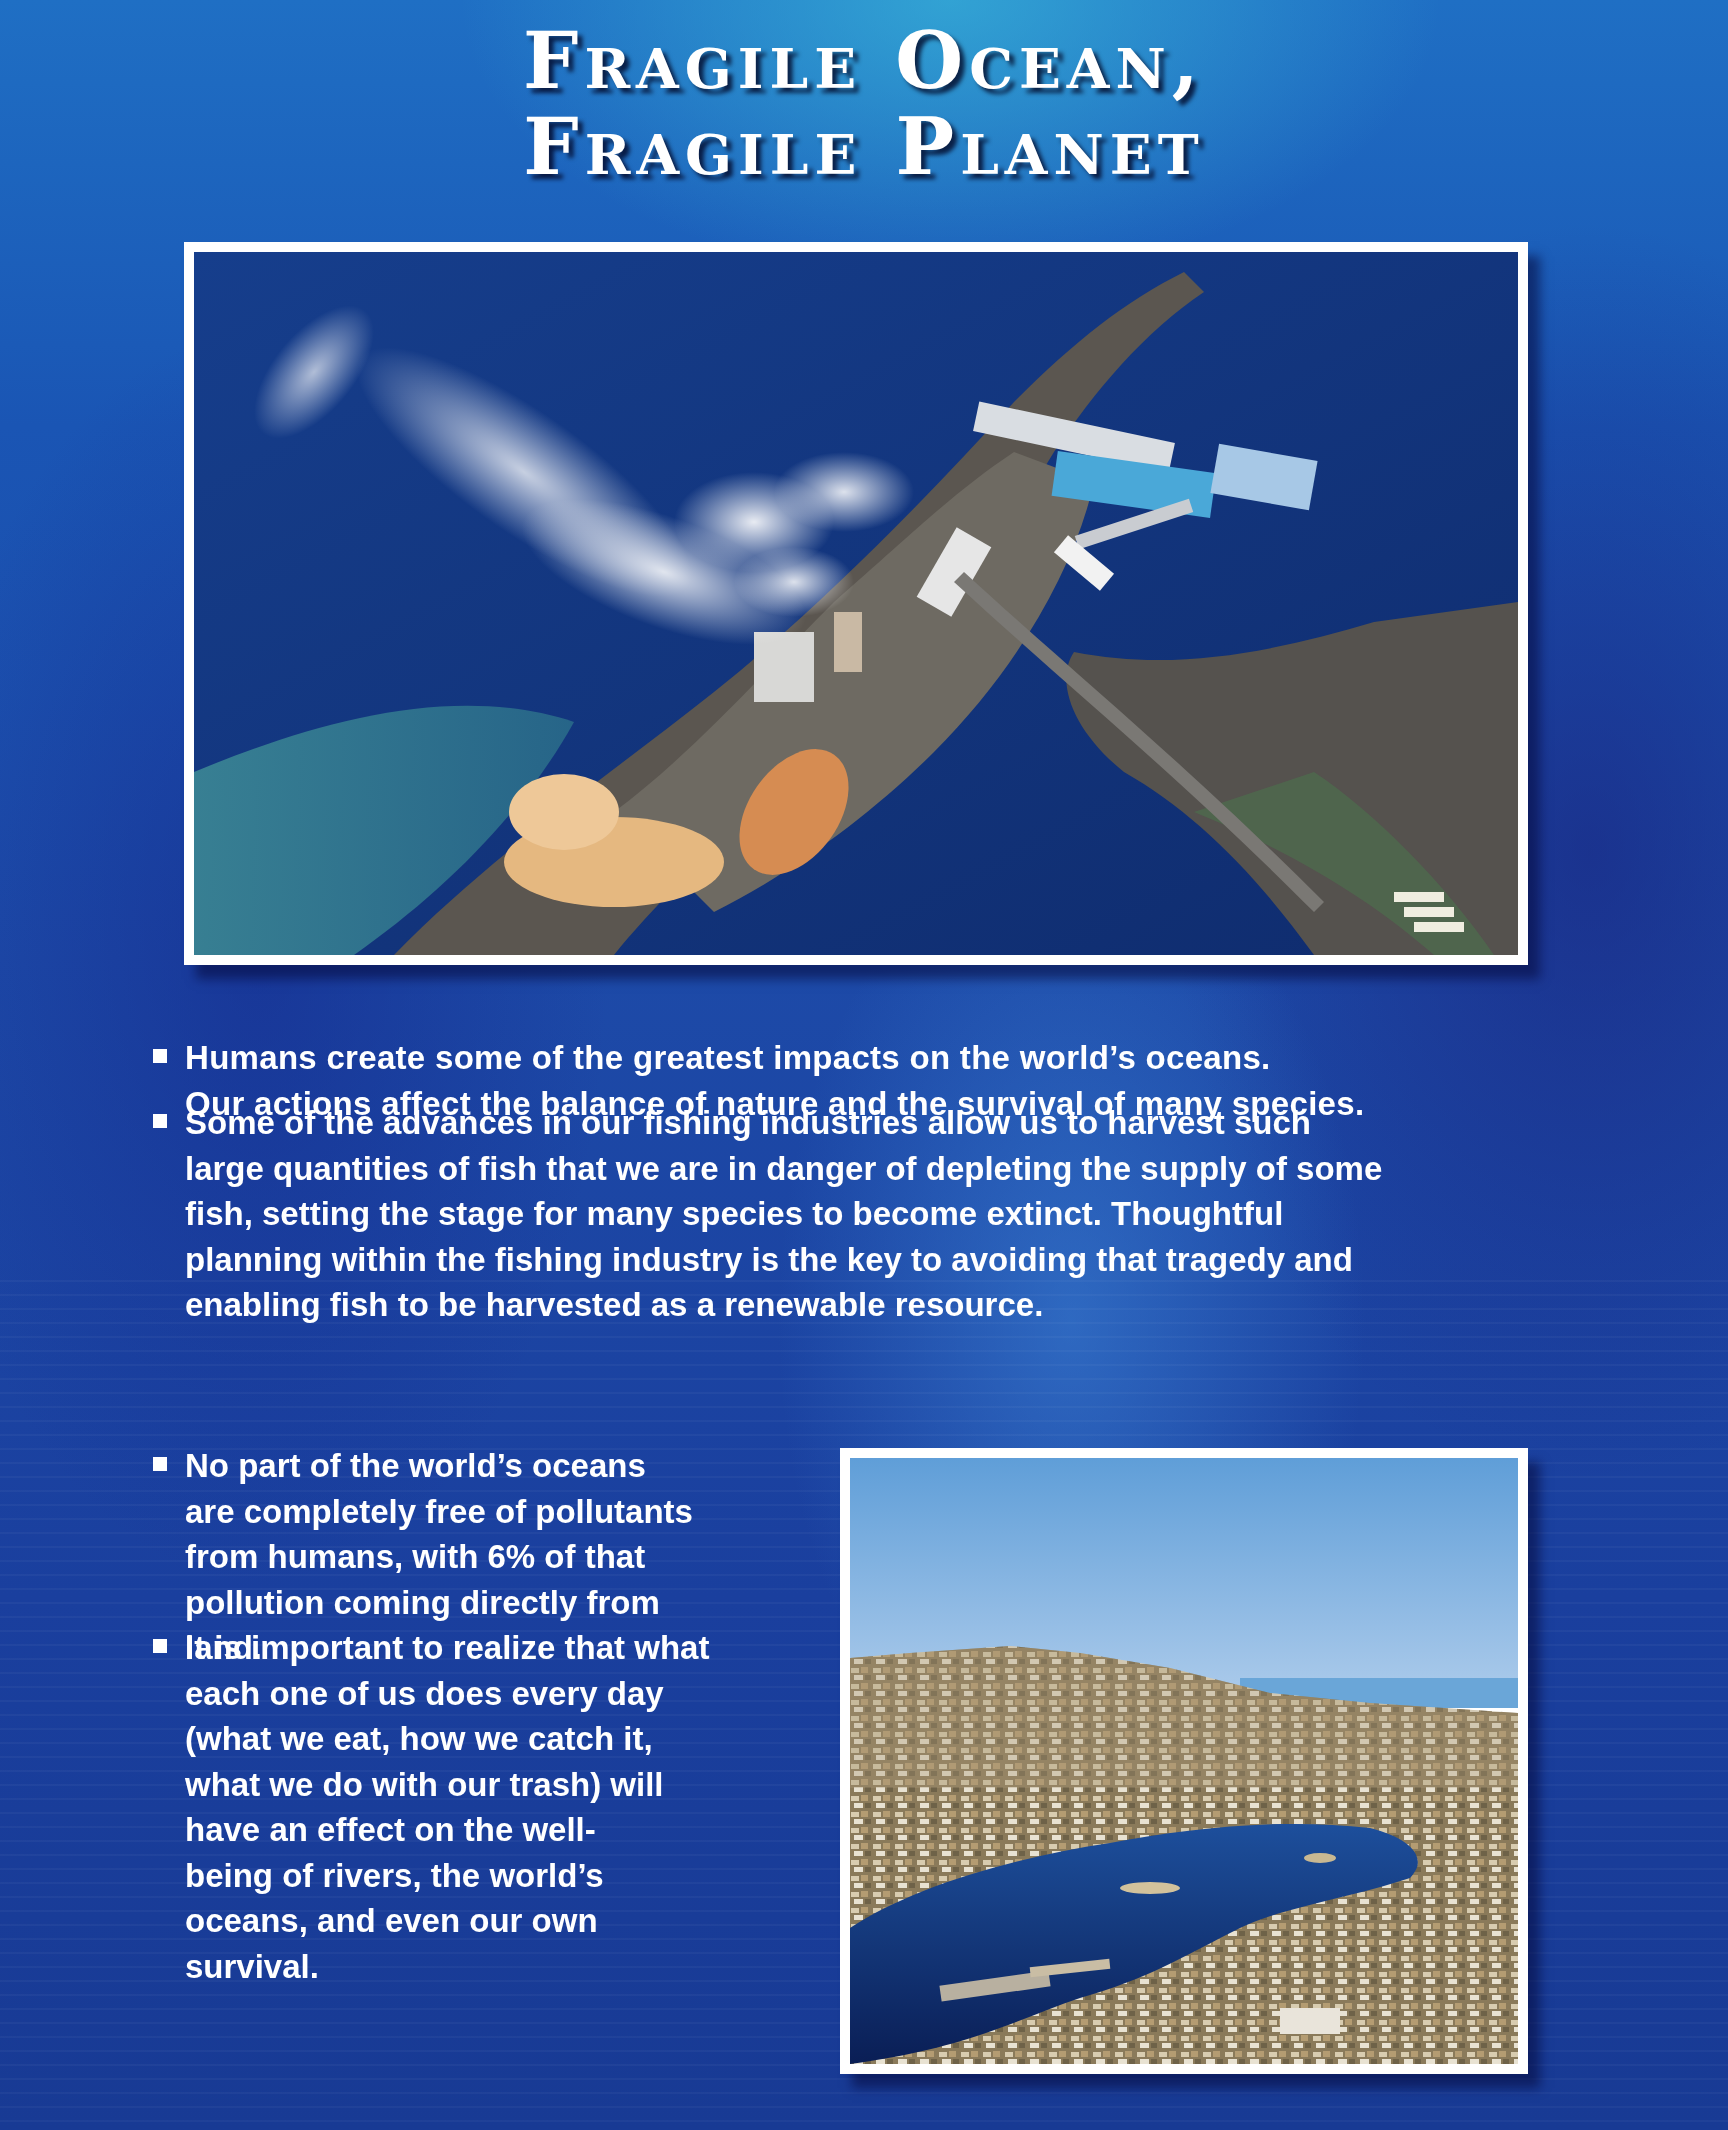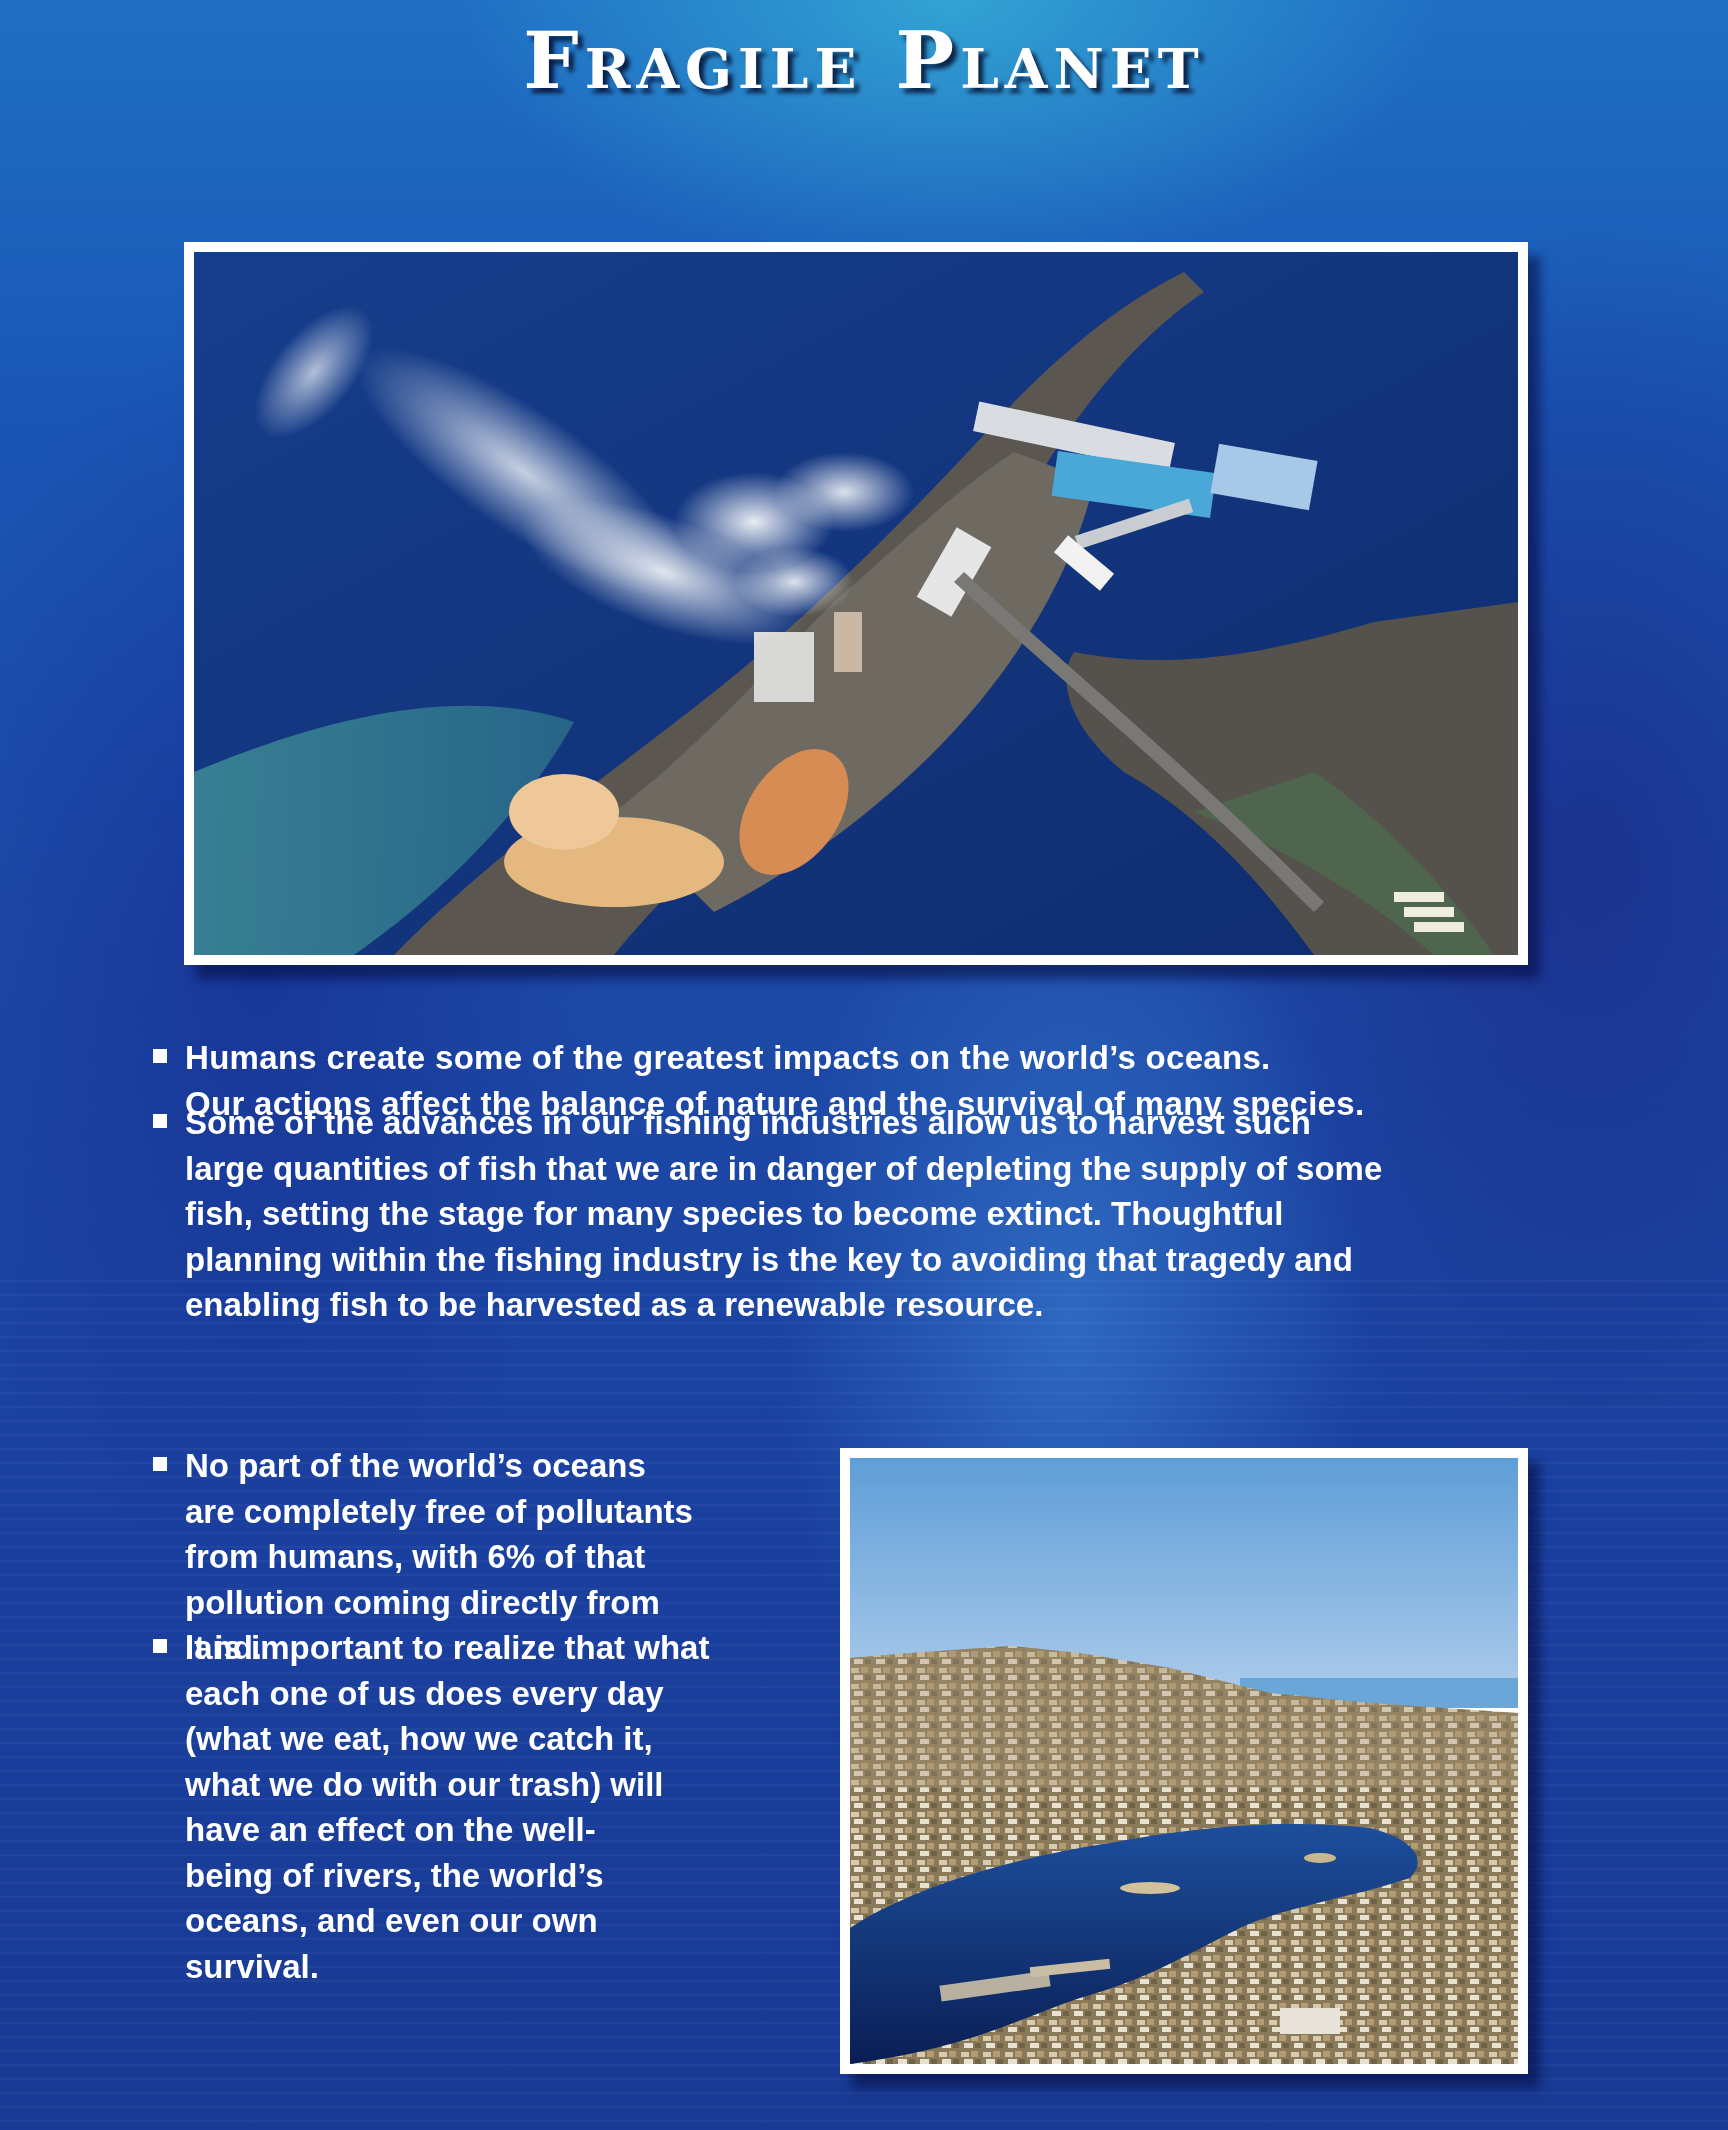--- a/index.html
+++ b/index.html
@@ -43,20 +43,21 @@
     .b2 { top: 1096px; width: 1480px; }
     .b3 { top: 1439px; width: 680px; }
     .b4 { top: 1621px; width: 680px; }
   </style>
 </head>
 <body>
 
 <div class="scanlines"></div>
 
 <h1 class="title">
+  <span>Fragile Ocean,</span>
   <span>Fragile Planet</span>
 </h1>
 
 <div class="photo photo1">
   <div class="inner" aria-label="Aerial view of an industrial coastal plant with steam plumes beside the ocean">
     <svg width="1324" height="703" viewBox="0 0 1324 703" preserveAspectRatio="none">
       <defs>
         <linearGradient id="sea" x1="0" y1="0" x2="1" y2="1">
           <stop offset="0" stop-color="#163e8c"></stop>
           <stop offset="1" stop-color="#0f2c6e"></stop>

